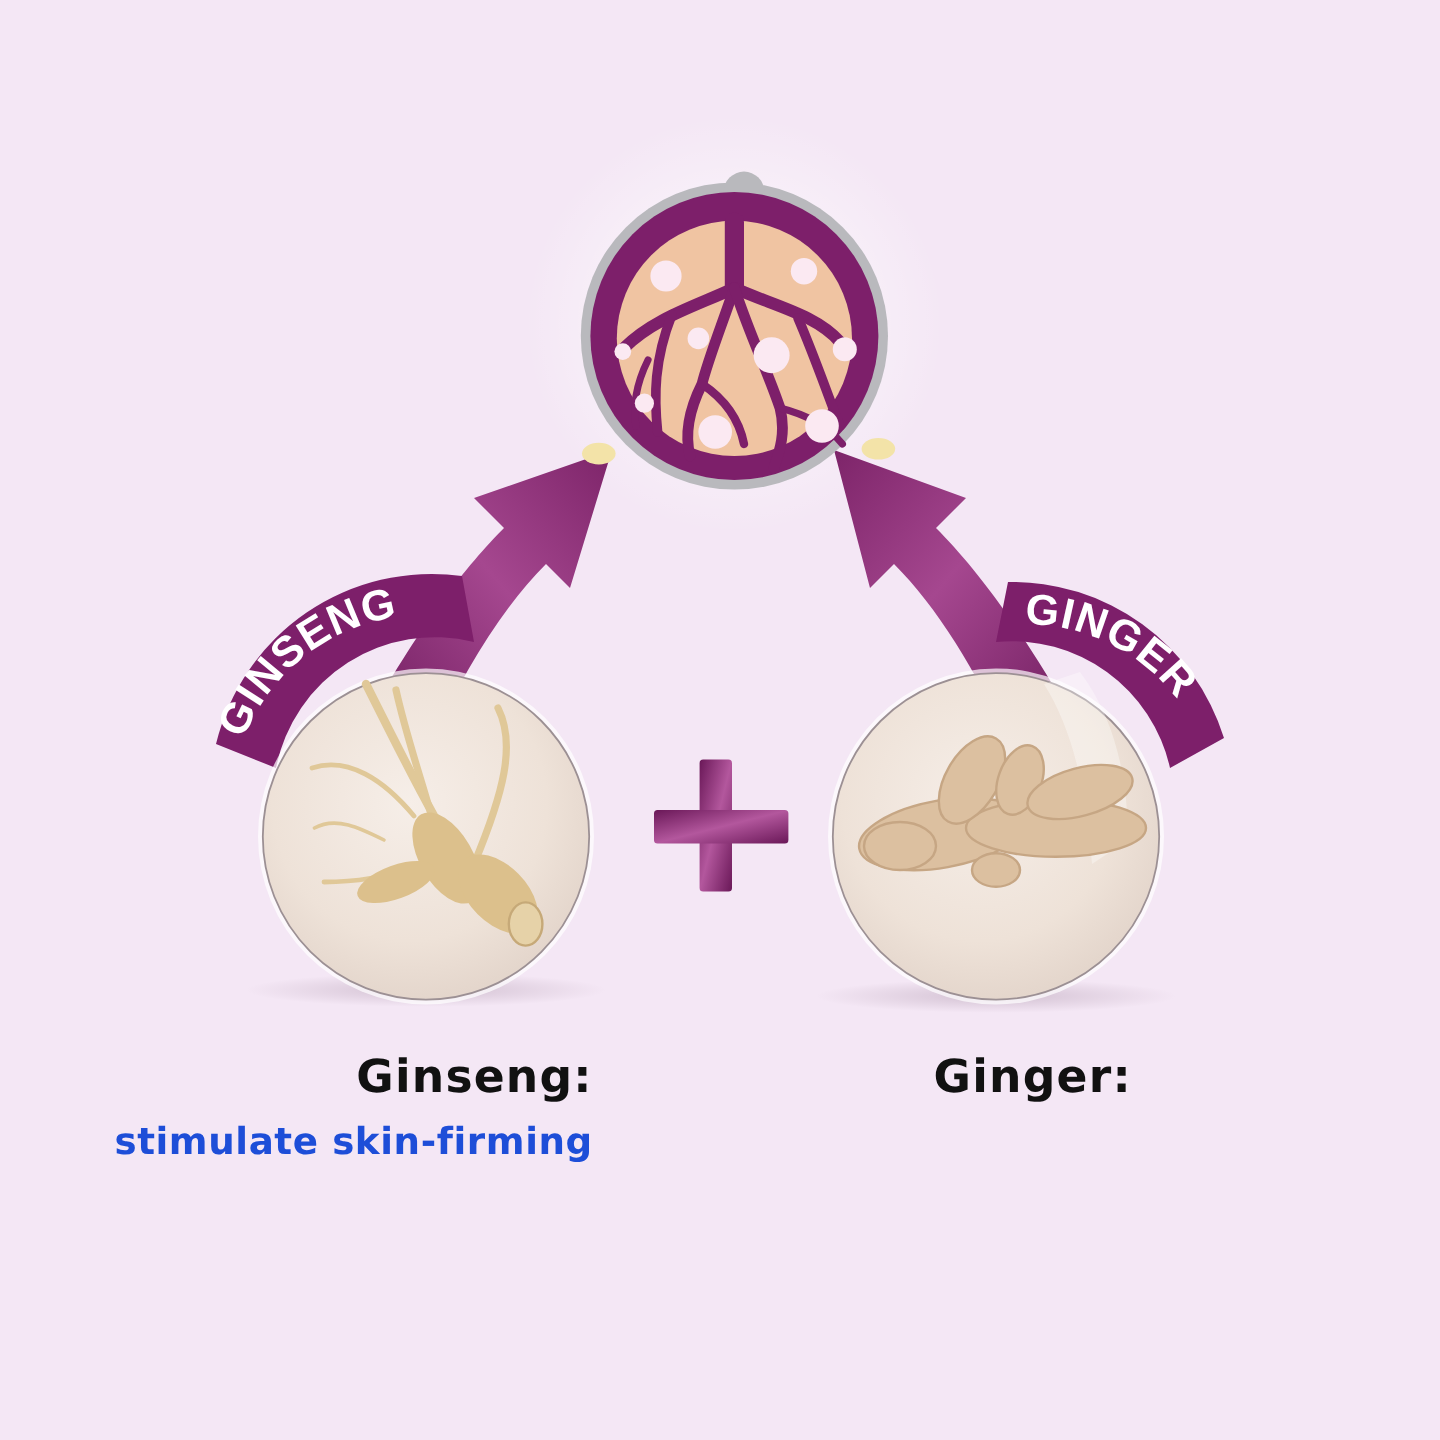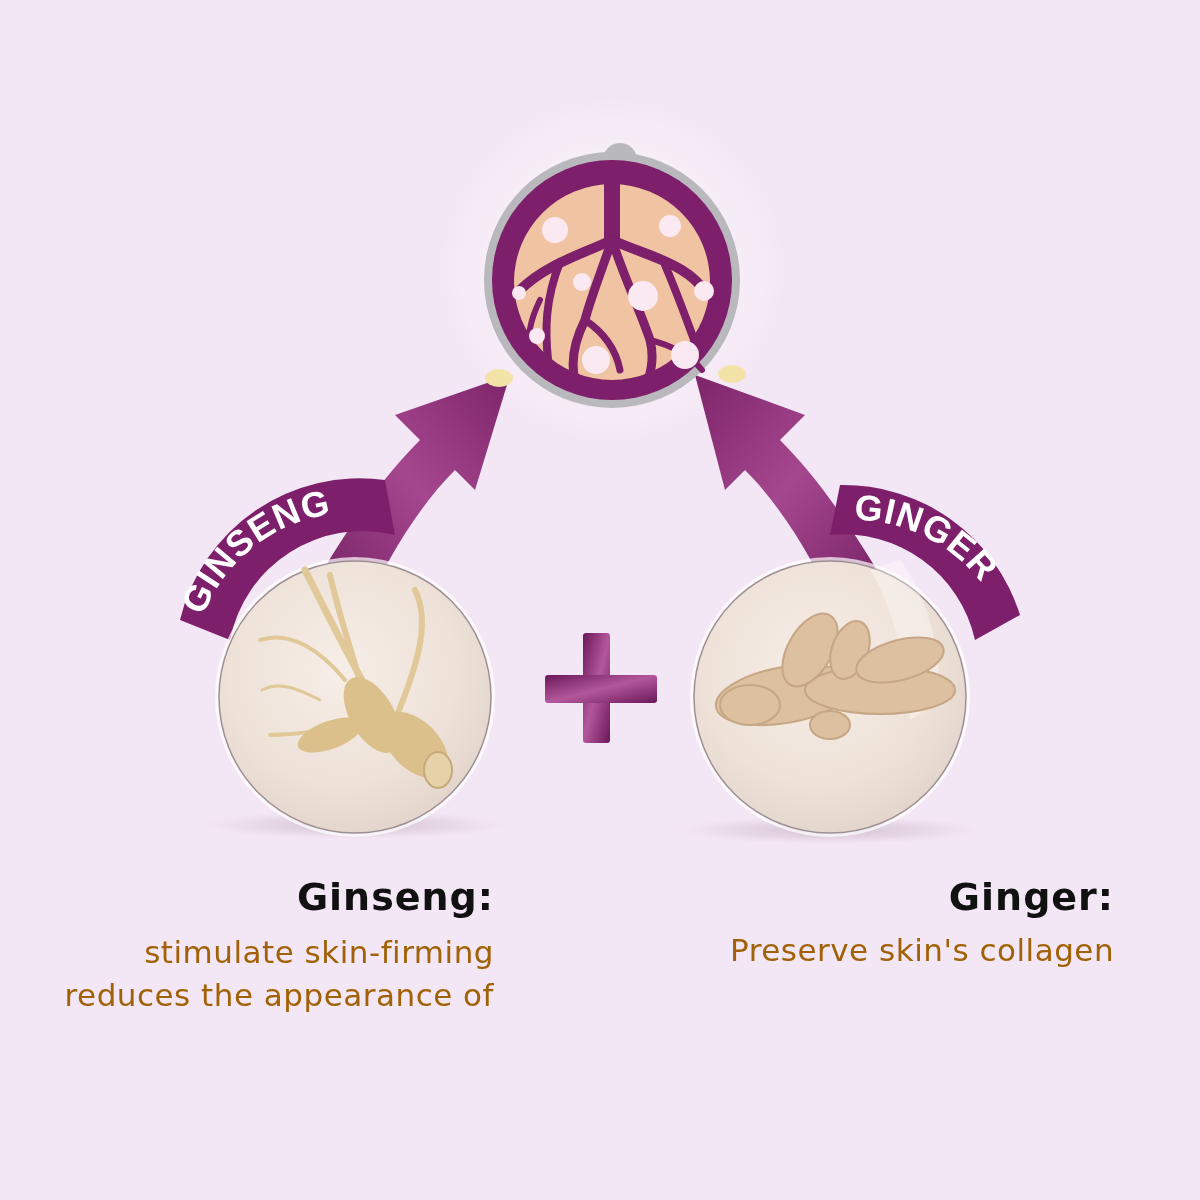--- a/index.html
+++ b/index.html
@@ -11,22 +11,22 @@
   }
   .stage { position: absolute; left: 0; top: 0; width: 1200px; height: 1200px; }
   svg.art { position: absolute; left: 0; top: 0; }
   .caption { position: absolute; color: #111; }
   .caption h2 {
     margin: 0; font-size: 38px; font-weight: bold; letter-spacing: 1px;
     font-family: "DejaVu Sans", sans-serif;
     padding-left: 48px;
   }
   .caption p {
-    margin: 0; font-size: 31px; line-height: 43px; color: #a16207;
-    font-family: "DejaVu Sans", sans-serif; font-weight: normal;
+    margin: 0; font-size: 31px; line-height: 43px; color: #1d4ed8;
+    font-family: "DejaVu Sans", sans-serif; font-weight: bold;
     letter-spacing: 0.5px;
   }
   .cap-left { right: 706px; top: 875px; text-align: right; }
   .cap-left h2 { margin-bottom: 12px; }
   .cap-right { left: 730px; top: 875px; text-align: right; }
   .cap-right h2 { margin-bottom: 10px; }
   .ribbon-text { font-family: "Liberation Sans", sans-serif; font-weight: bold; }
 </style>
 </head>
 <body>
@@ -165,21 +165,19 @@
 
   <g>
     <rect x="583" y="633" width="27" height="110" rx="3" fill="url(#plusGrad)"></rect>
     <rect x="545" y="675" width="112" height="28" rx="3" fill="url(#plusGrad)"></rect>
   </g>
 </svg>
 
 <div class="caption cap-left">
   <h2>Ginseng:</h2>
   <p>stimulate skin-firming</p>
-  <p>reduces the appearance of</p>
 </div>
 
 <div class="caption cap-right">
   <h2>Ginger:</h2>
-  <p>Preserve skin's collagen</p>
 </div>
 
 </div>
 
 </body></html>

